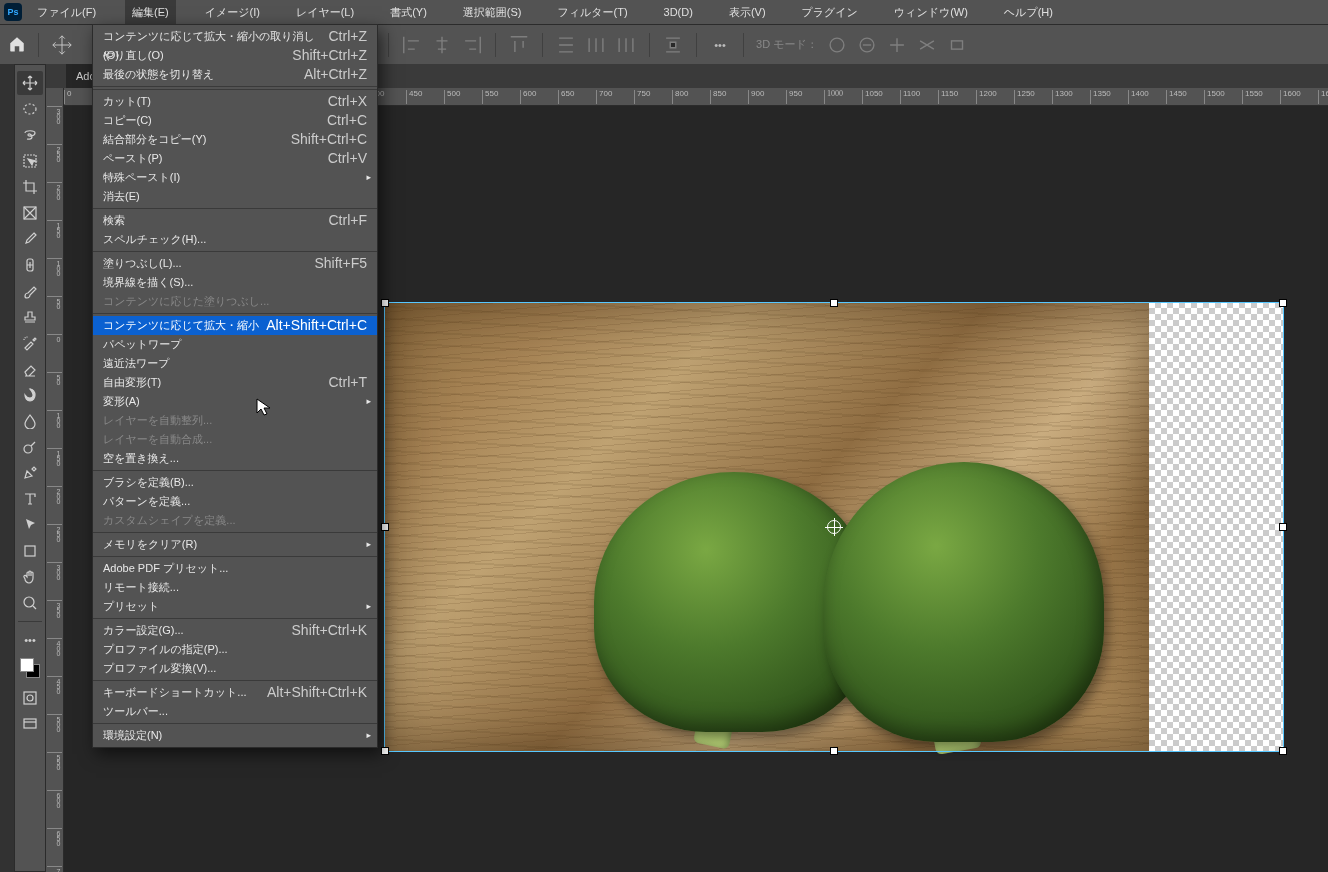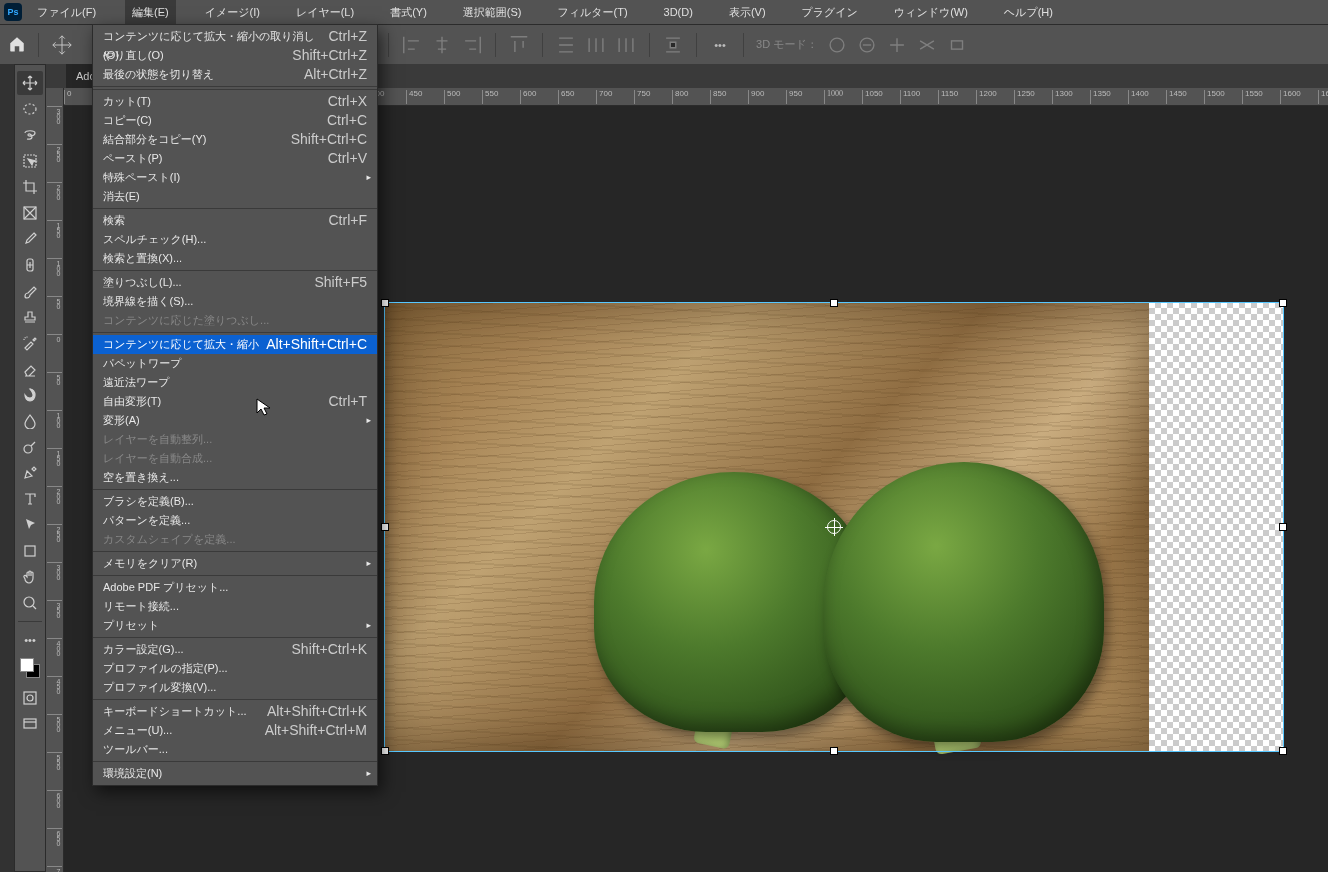--- a/index.html
+++ b/index.html
@@ -439,23 +439,20 @@
       <span>消去(E)</span>
     </div>
     <div class="dd-sep"></div>
     <div class="dd-item">
       <span>検索</span>
       <span class="sc">Ctrl+F</span>
     </div>
     <div class="dd-item">
       <span>スペルチェック(H)...</span>
     </div>
-    <div class="dd-item">
-      <span>検索と置換(X)...</span>
-    </div>
     <div class="dd-sep"></div>
     <div class="dd-item">
       <span>塗りつぶし(L)...</span>
       <span class="sc">Shift+F5</span>
     </div>
     <div class="dd-item">
       <span>境界線を描く(S)...</span>
     </div>
     <div class="dd-item disabled">
       <span>コンテンツに応じた塗りつぶし...</span>
@@ -521,24 +518,20 @@
     </div>
     <div class="dd-item">
       <span>プロファイル変換(V)...</span>
     </div>
     <div class="dd-sep"></div>
     <div class="dd-item">
       <span>キーボードショートカット...</span>
       <span class="sc">Alt+Shift+Ctrl+K</span>
     </div>
     <div class="dd-item">
-      <span>メニュー(U)...</span>
-      <span class="sc">Alt+Shift+Ctrl+M</span>
-    </div>
-    <div class="dd-item">
       <span>ツールバー...</span>
     </div>
     <div class="dd-sep"></div>
     <div class="dd-item sub">
       <span>環境設定(N)</span>
     </div>
   </div>
 
 <svg class="cursor" style="top:398px;left:256px" width="16" height="20">
     <path d="M1 1l0 14 4-4 3 6 3-1-3-6 6 0z" fill="#fff" stroke="#000" stroke-width="1"></path>

